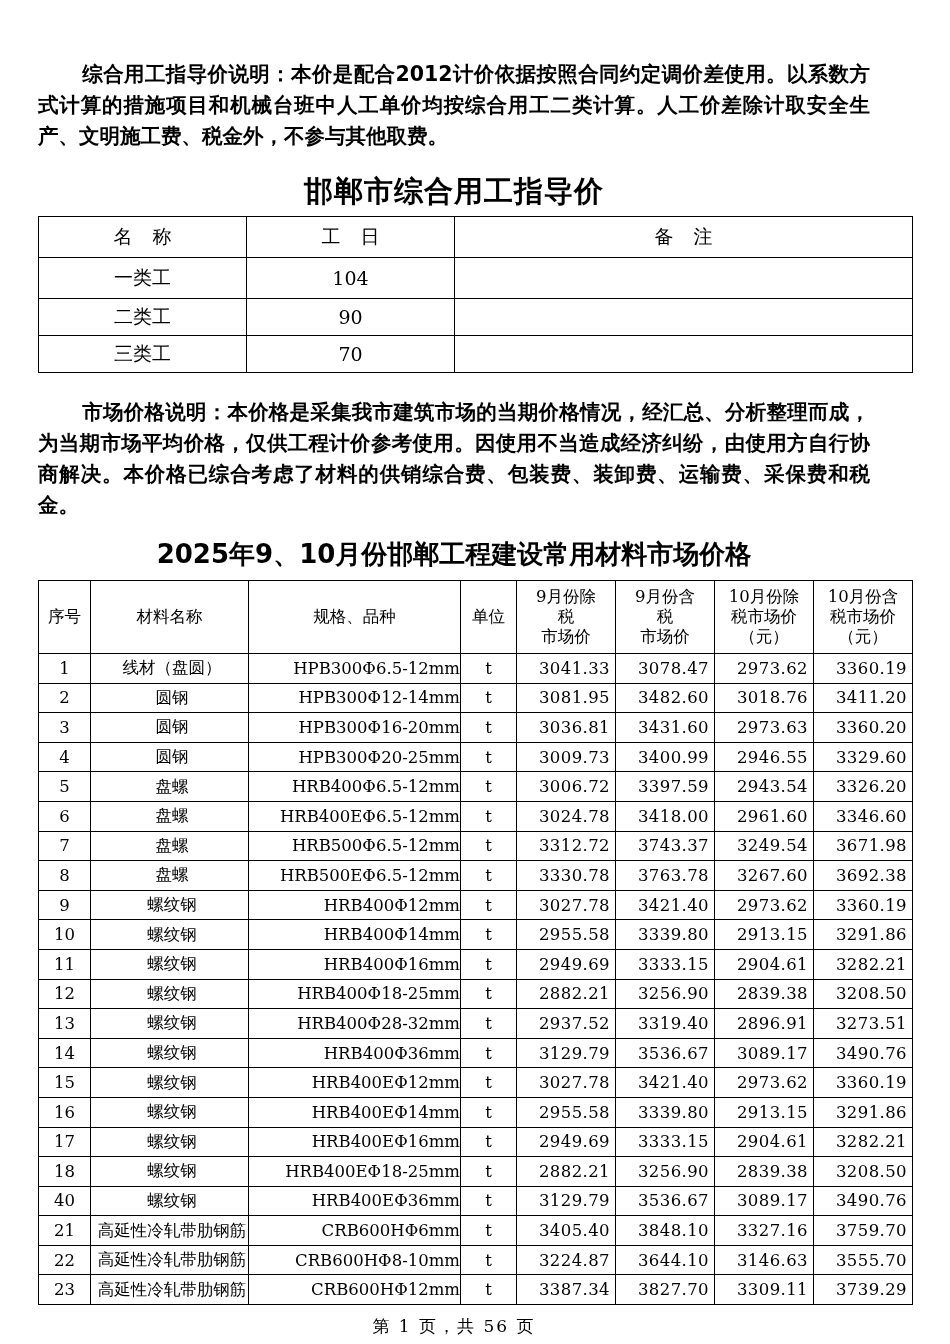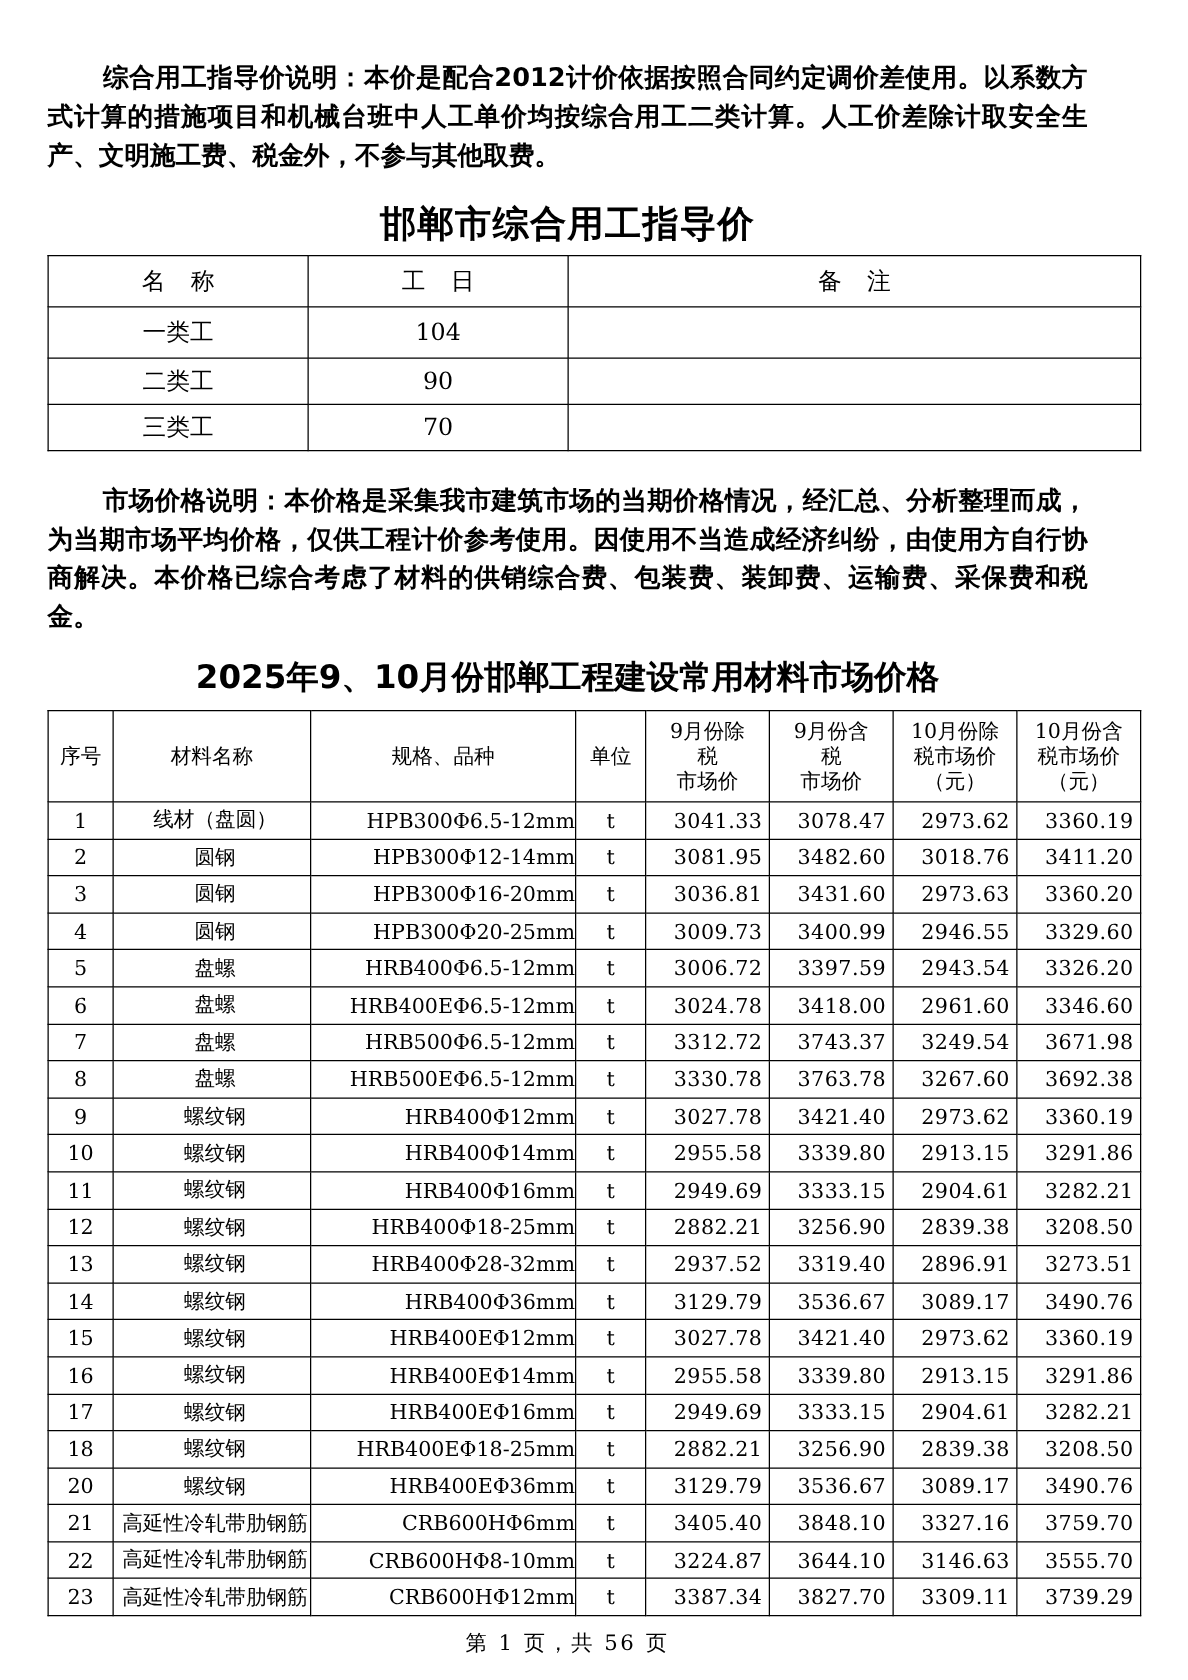--- a/index.html
+++ b/index.html
@@ -13,21 +13,21 @@
     font-family: "DejaVu Serif", "Liberation Serif", serif;
     color: #000000;
     position: relative;
     overflow: hidden;
   }
   .page {
     width: 908px;
     height: 1344px;
     position: relative;
     box-sizing: border-box;
-    padding: 0 38px;
+    padding: 12px 38px;
   }
 
   
   .para {
     font-size: 20.5px;
     line-height: 31px;
     text-align: justify;
     text-justify: inter-ideograph;
     letter-spacing: 0px;
     font-weight: bold;
@@ -386,21 +386,21 @@
           <td class="c-idx">18</td>
           <td class="c-name">螺纹钢</td>
           <td class="c-spec"><span class="spec-grade">HRB400E</span><span class="spec-dim">Φ18-25mm</span></td>
           <td class="c-unit">t</td>
           <td class="c-price">2882.21</td>
           <td class="c-price">3256.90</td>
           <td class="c-price">2839.38</td>
           <td class="c-price">3208.50</td>
         </tr>
         <tr>
-          <td class="c-idx">20</td>
+          <td class="c-idx">40</td>
           <td class="c-name">螺纹钢</td>
           <td class="c-spec"><span class="spec-grade">HRB400E</span><span class="spec-dim">Φ36mm</span></td>
           <td class="c-unit">t</td>
           <td class="c-price">3129.79</td>
           <td class="c-price">3536.67</td>
           <td class="c-price">3089.17</td>
           <td class="c-price">3490.76</td>
         </tr>
         <tr>
           <td class="c-idx">21</td>

